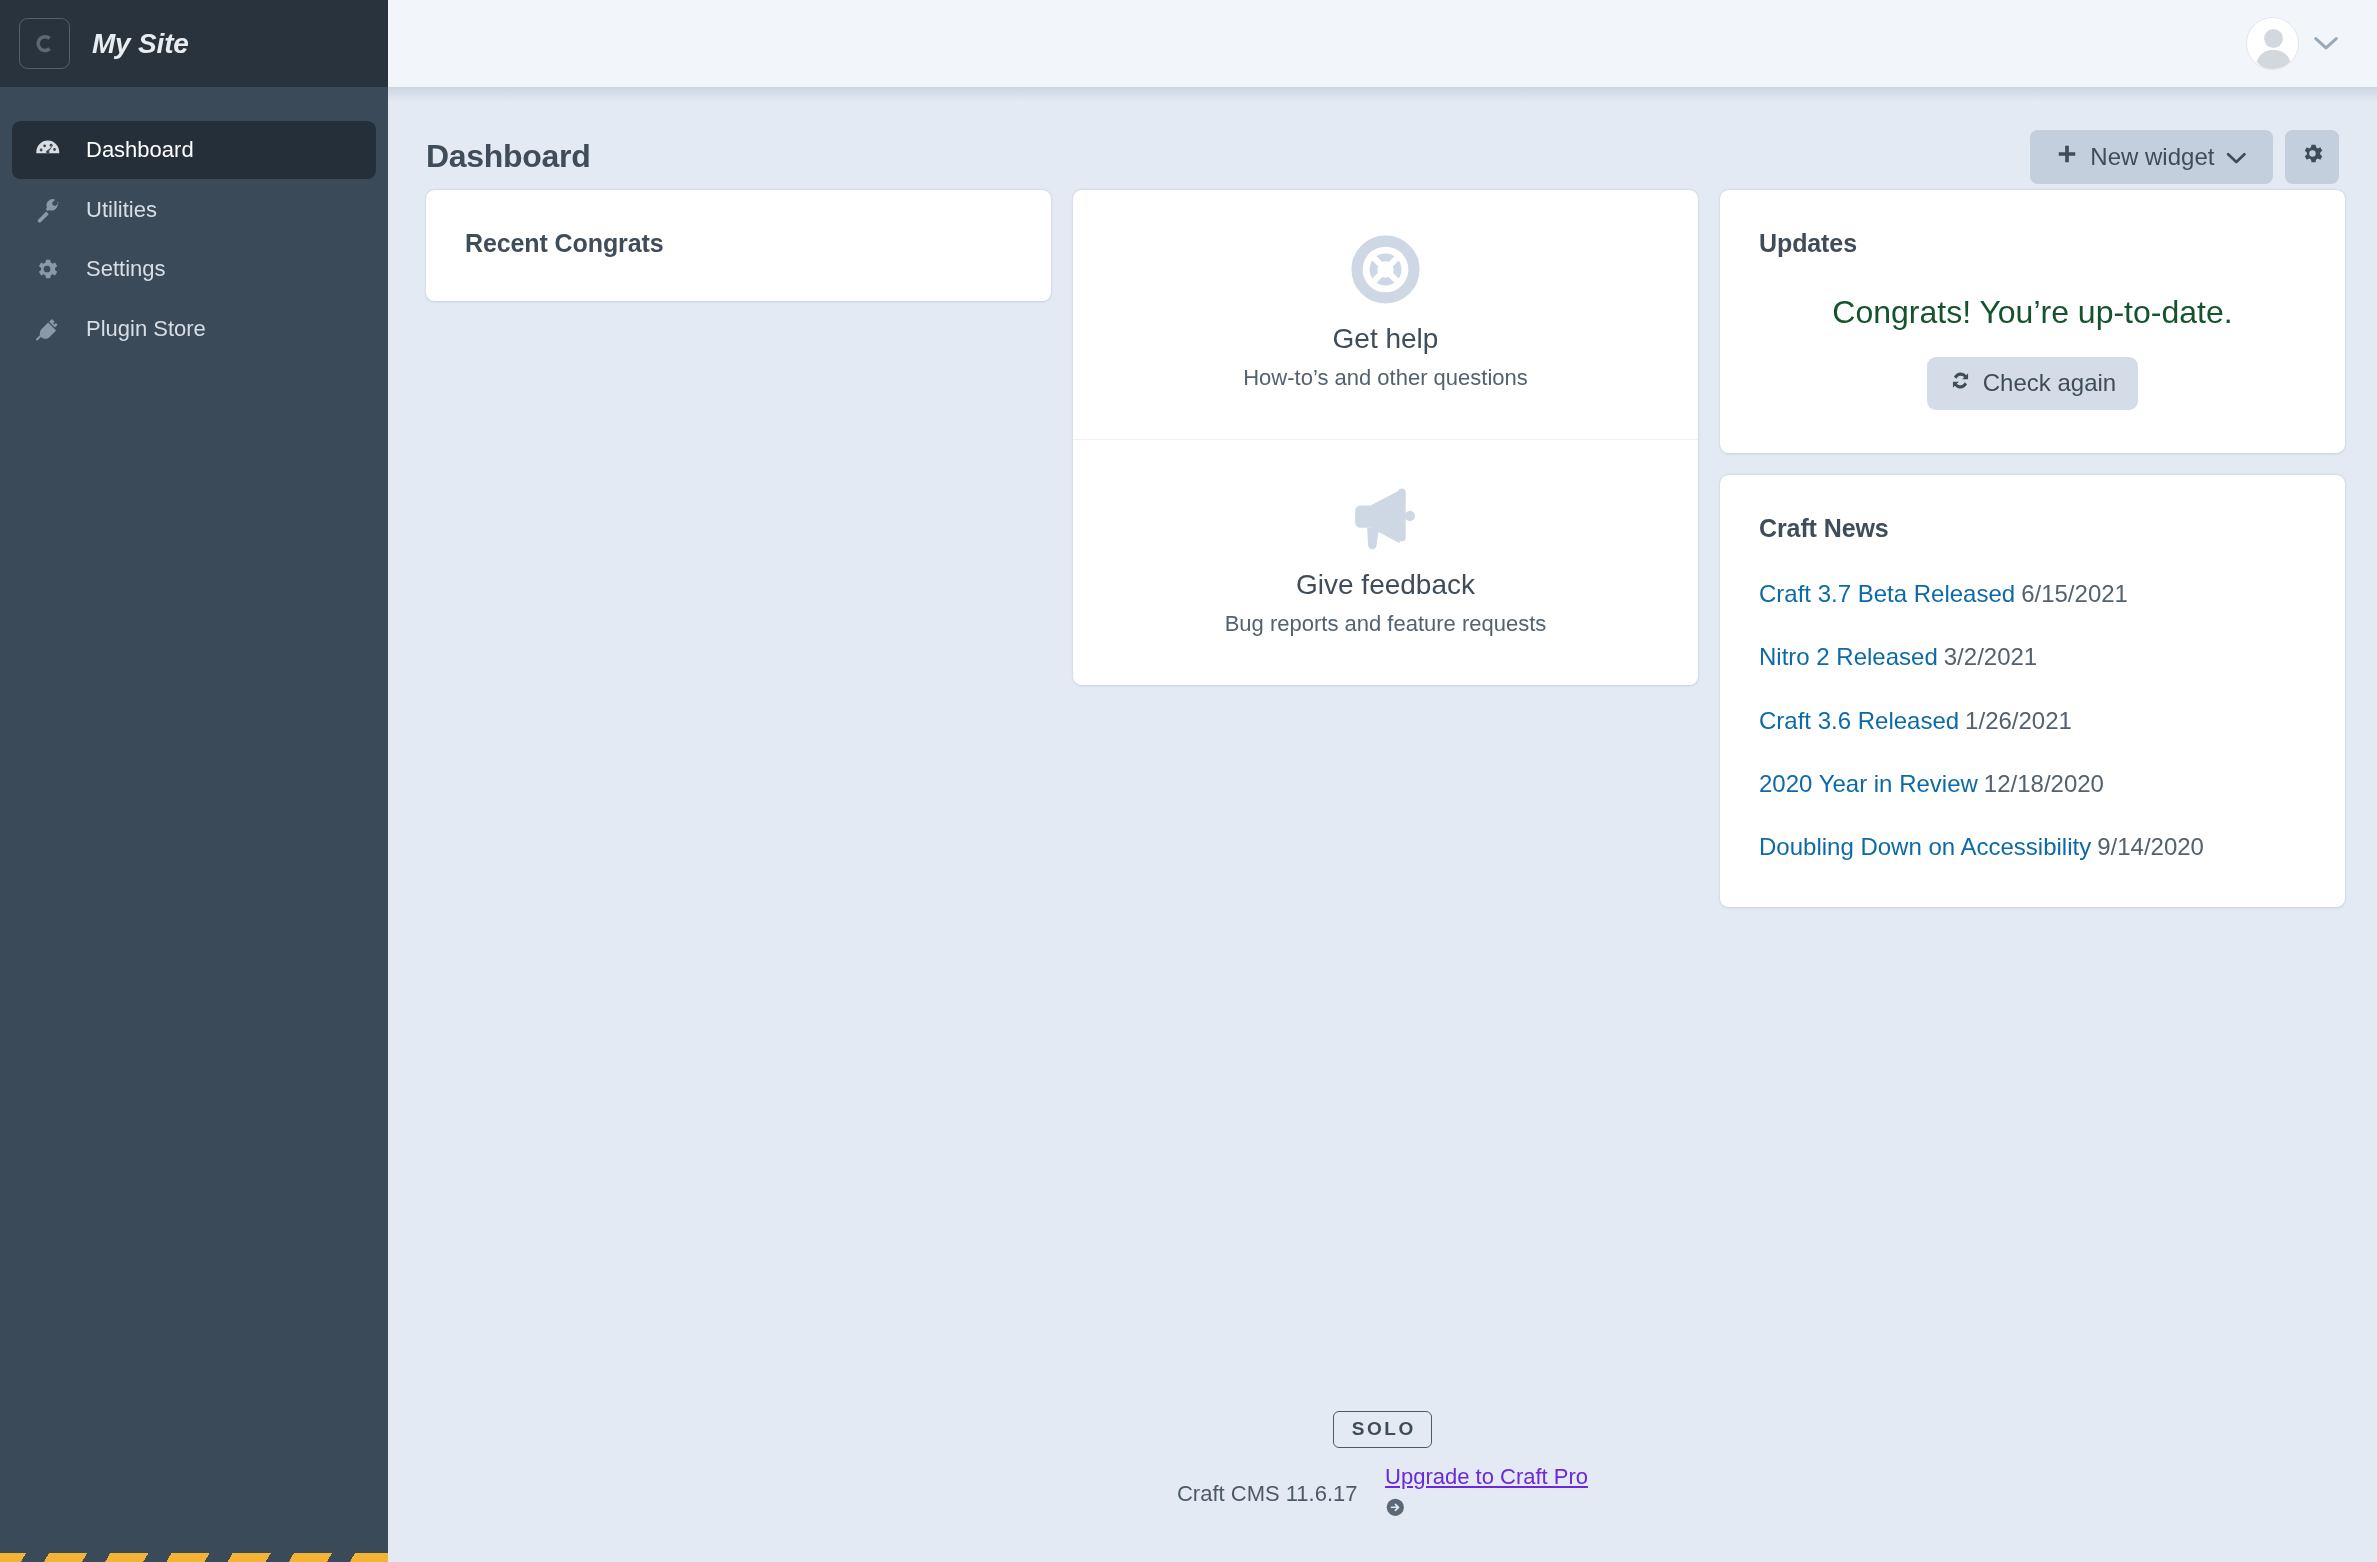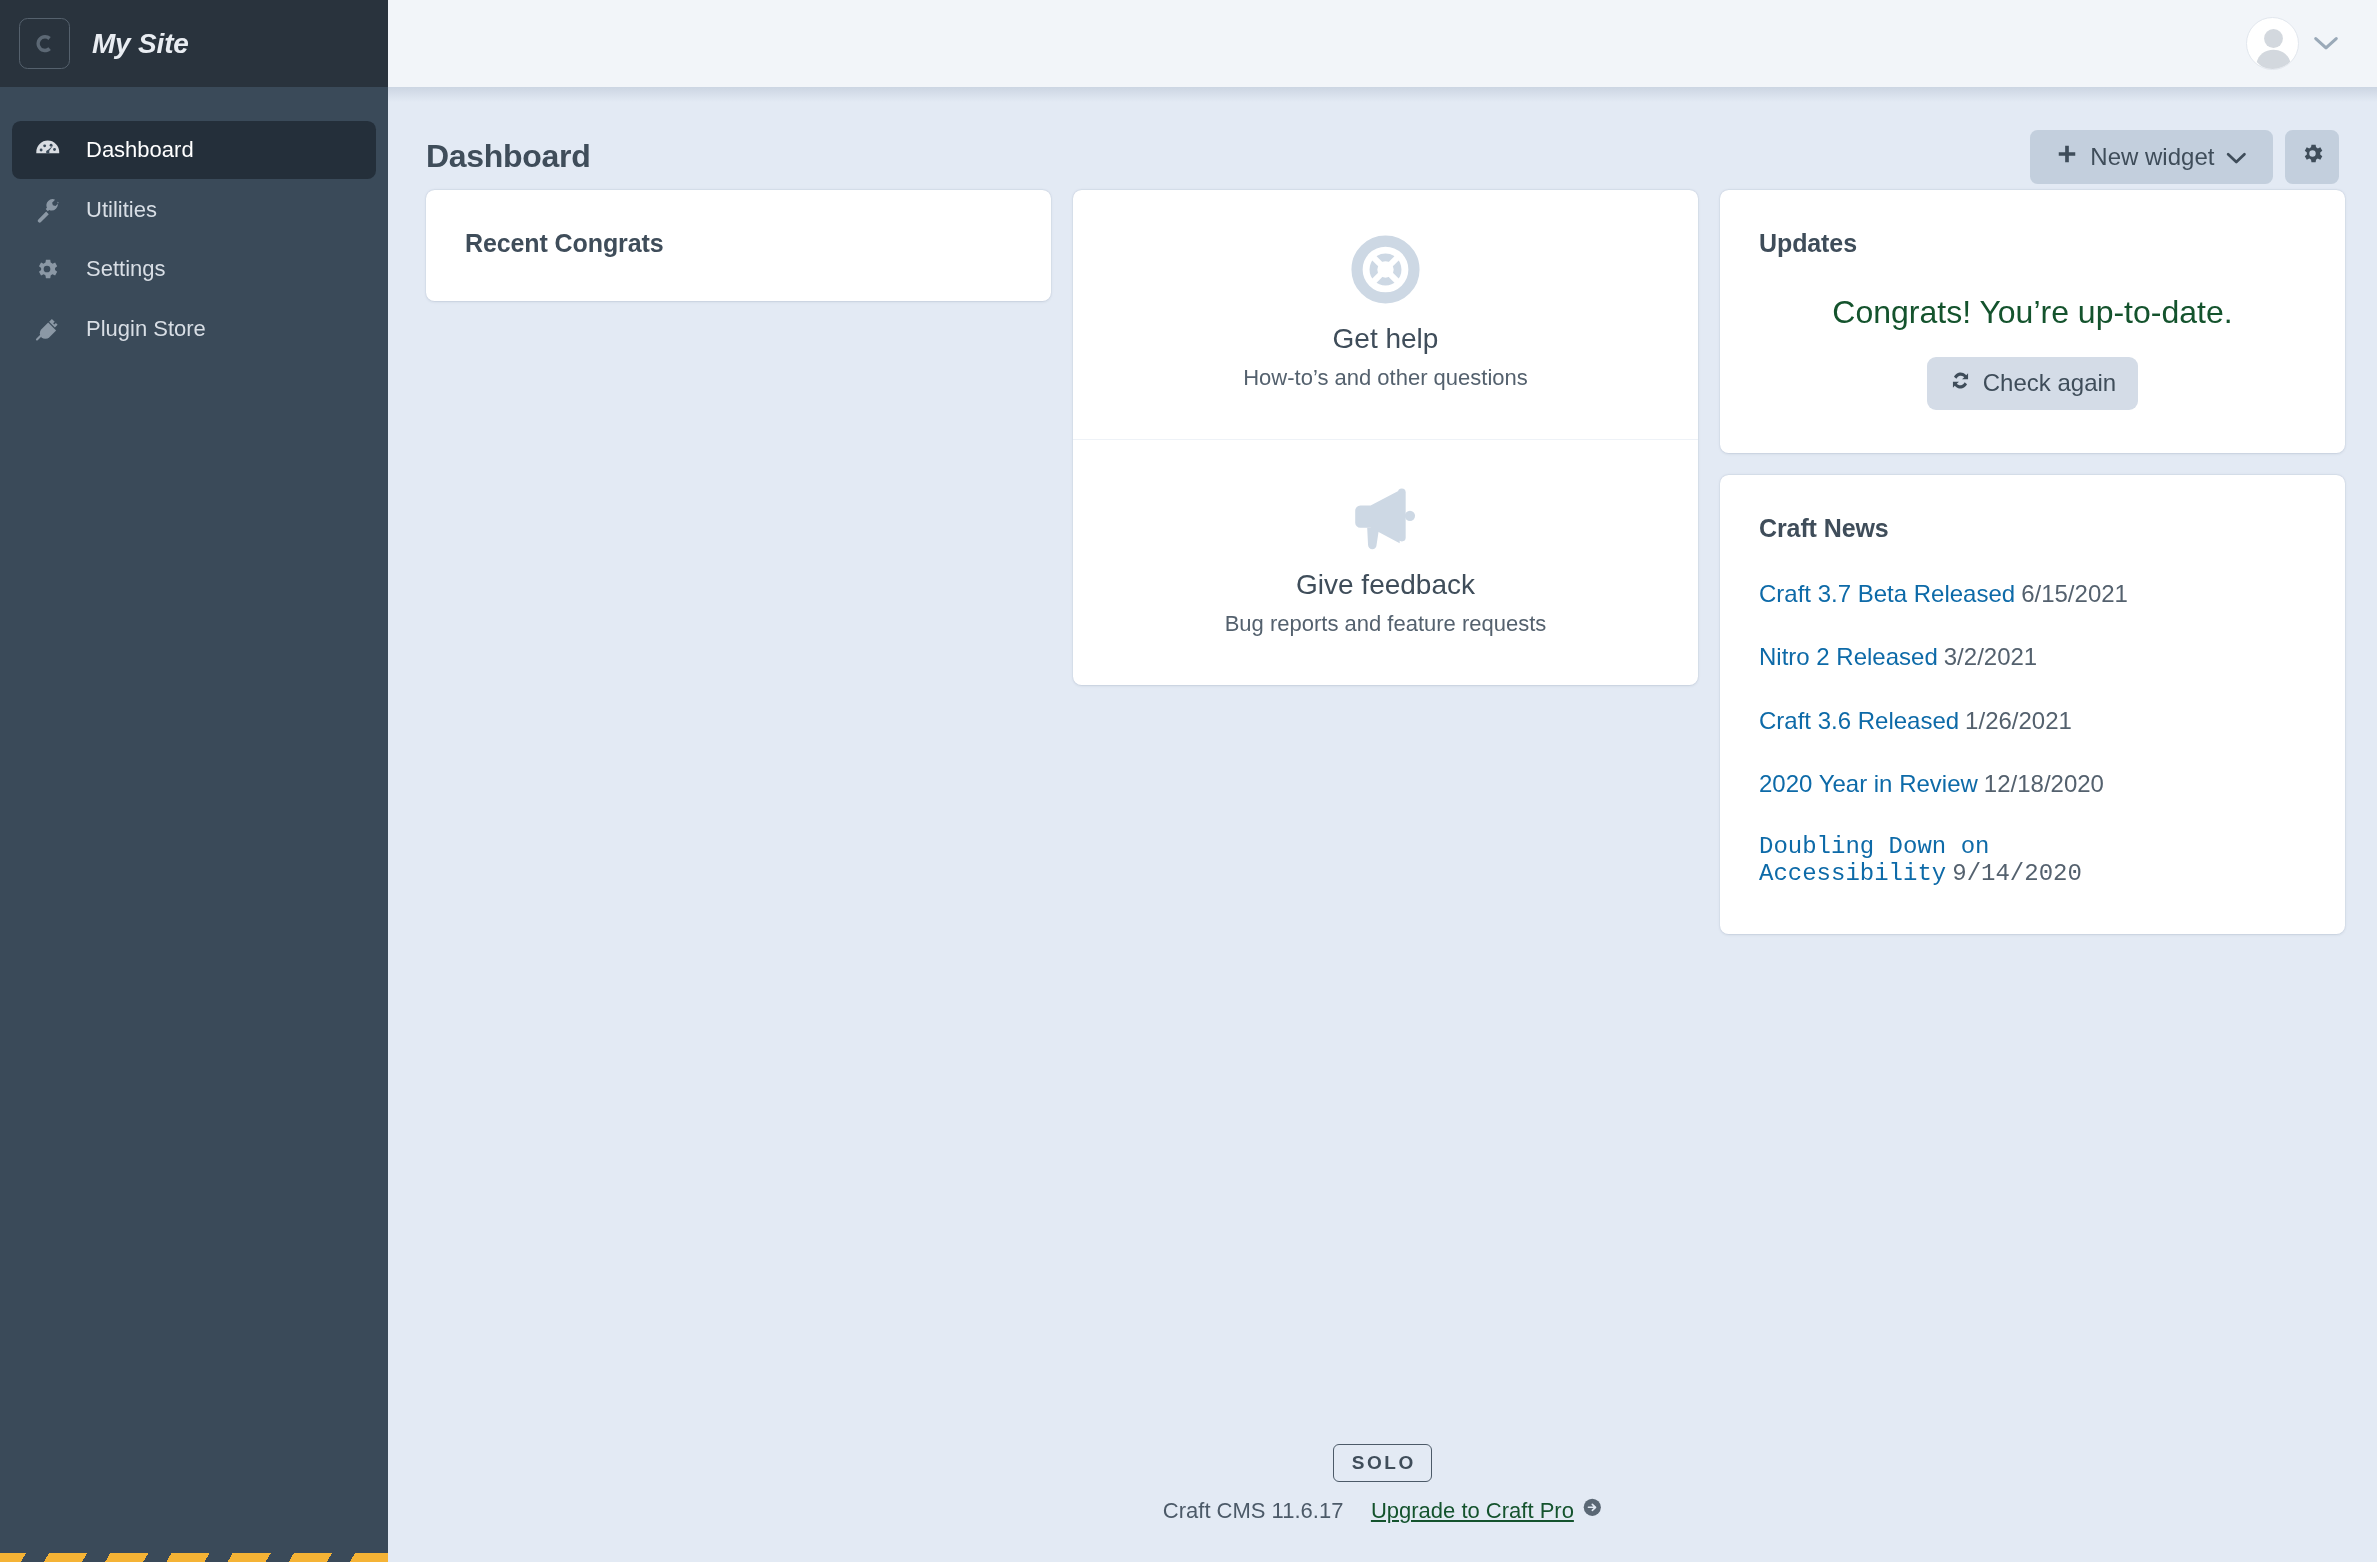--- a/index.html
+++ b/index.html
@@ -241,21 +241,21 @@
     padding: 0 22px;
     display: flex;
     align-items: center;
     gap: 11px;
     cursor: pointer;
   }
 
   
   .news-list { margin-top: 38px; }
   .news-item { margin-bottom: 37px; font-size: 24px; line-height: 1.1; }
-  .news-item:last-child { margin-bottom: 3.4px; font-family: Liberation Mono, monospace; }
+  .news-item:last-child { margin-bottom: 3.4px; }
   .news-link {
     color: #0d6aa8;
     text-decoration: none;
     cursor: pointer;
   }
   .news-date { color: #54616e; margin-left: 6px; }
 
   
   .footer {
     position: absolute;
@@ -273,26 +273,27 @@
     font-size: 19px;
     font-weight: bold;
     letter-spacing: 2.6px;
     padding: 6.9px 15.4px 6.9px 18px;
     margin-bottom: 15.4px;
   }
   .footer-row { display: flex; align-items: center; gap: 27.5px; }
   .footer-version { font-size: 22px; color: #4c5a68; }
   .footer-upgrade {
     font-size: 22px;
-    color: #14532d;
+    color: #6d28d9;
     text-decoration: underline;
     display: flex;
-    align-items: flex-end;
+    align-items: flex-start;
     gap: 7.7px;
     cursor: pointer;
+    flex-direction: column;
   }
 </style>
 </head>
 <body>
 
 <div class="app">
 
   <aside class="sidebar">
 
     <div class="sidebar-header">

